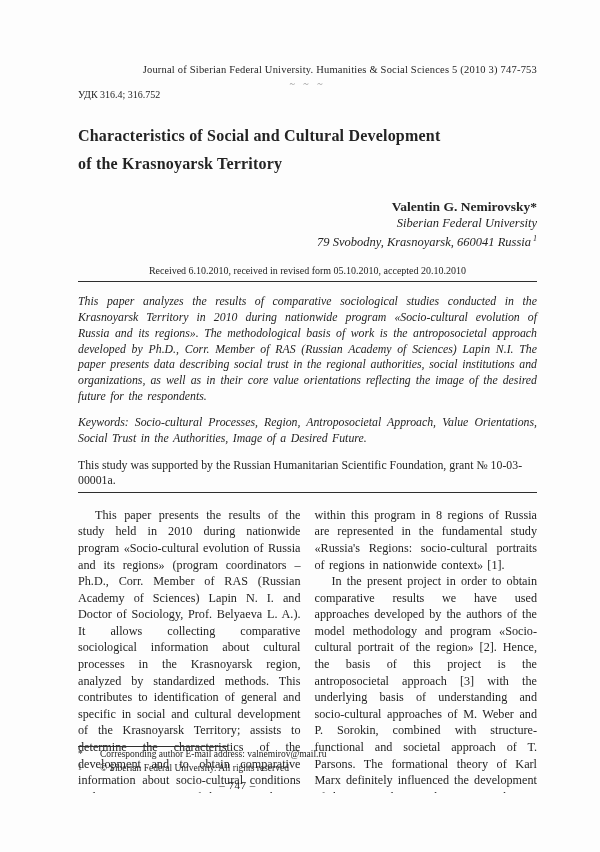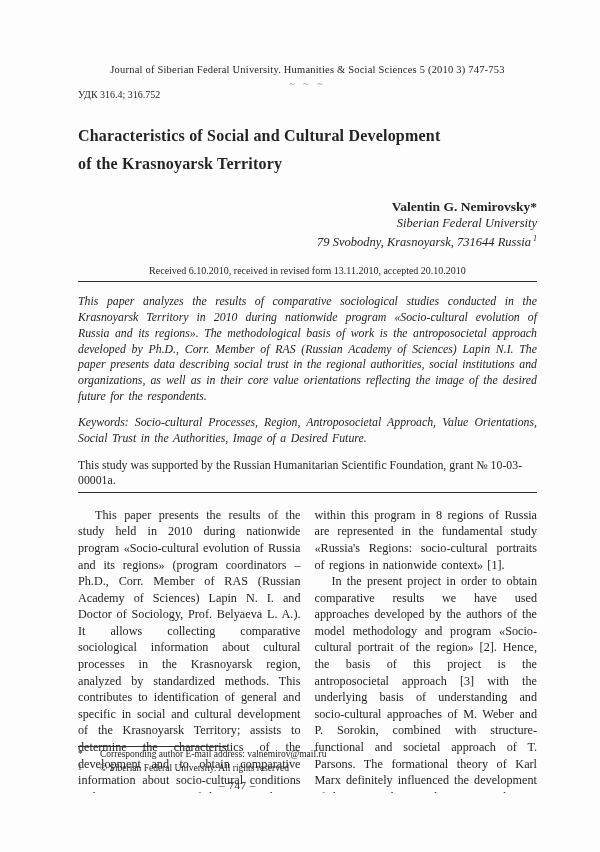--- a/index.html
+++ b/index.html
@@ -14,21 +14,21 @@
     overflow: hidden;
   }
   .content {
     position: absolute;
     left: 78px;
     top: 0;
     width: 459px;
   }
   .journal-line {
     margin-top: 64px;
-    text-align: center;
+    text-align: right;
     font-size: 10.5px;
     letter-spacing: 0.2px;
     white-space: nowrap;
   }
   .ornament {
     margin-top: 3px;
     text-align: center;
     font-size: 10px;
     color: #8f8f8f;
     letter-spacing: 3px;
@@ -155,24 +155,24 @@
     <div class="udk">УДК 316.4; 316.752</div>
 
     <div class="title">
       <div>Characteristics of Social and Cultural Development</div>
       <div>of the Krasnoyarsk Territory</div>
     </div>
 
     <div class="author-block">
       <div class="author-name">Valentin G. Nemirovsky*</div>
       <div class="author-affiliation">Siberian Federal University</div>
-      <div class="author-address"><span>79 Svobodny, Krasnoyarsk, 731644 Russia</span><sup>1</sup></div>
-    </div>
-
-    <div class="received-line">Received 6.10.2010, received in revised form 13.11.2010, accepted 20.10.2010</div>
+      <div class="author-address"><span>79 Svobodny, Krasnoyarsk, 660041 Russia</span><sup>1</sup></div>
+    </div>
+
+    <div class="received-line">Received 6.10.2010, received in revised form 05.10.2010, accepted 20.10.2010</div>
 
     <hr class="rule">
 
     <div class="abstract">This paper analyzes the results of comparative sociological studies conducted in the Krasnoyarsk Territory in 2010 during nationwide program «Socio-cultural evolution of Russia and its regions». The methodological basis of work is the antroposocietal approach developed by Ph.D., Corr. Member of RAS (Russian Academy of Sciences) Lapin N.I. The paper presents data describing social trust in the regional authorities, social institutions and organizations, as well as in their core value orientations reflecting the image of the desired future for the respondents.</div>
 
     <div class="keywords">Keywords: Socio-cultural Processes, Region, Antroposocietal Approach, Value Orientations, Social Trust in the Authorities, Image of a Desired Future.</div>
 
     <div class="support-note">This study was supported by the Russian Humanitarian Scientific Foundation, grant № 10-03-00001a.</div>
 
     <hr class="rule rule-2">

